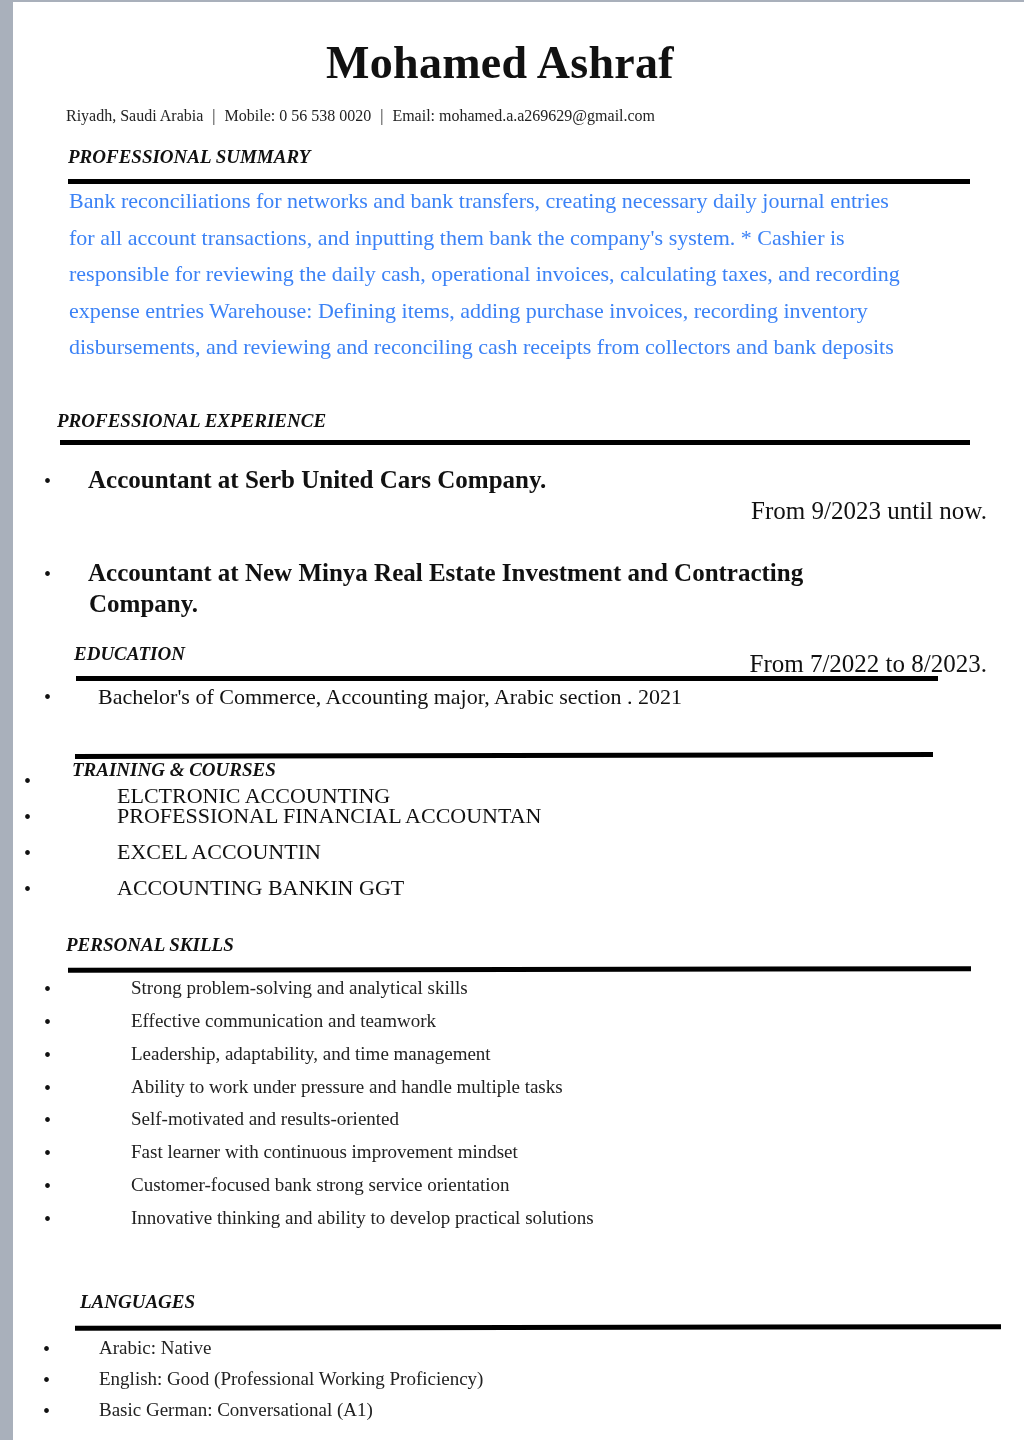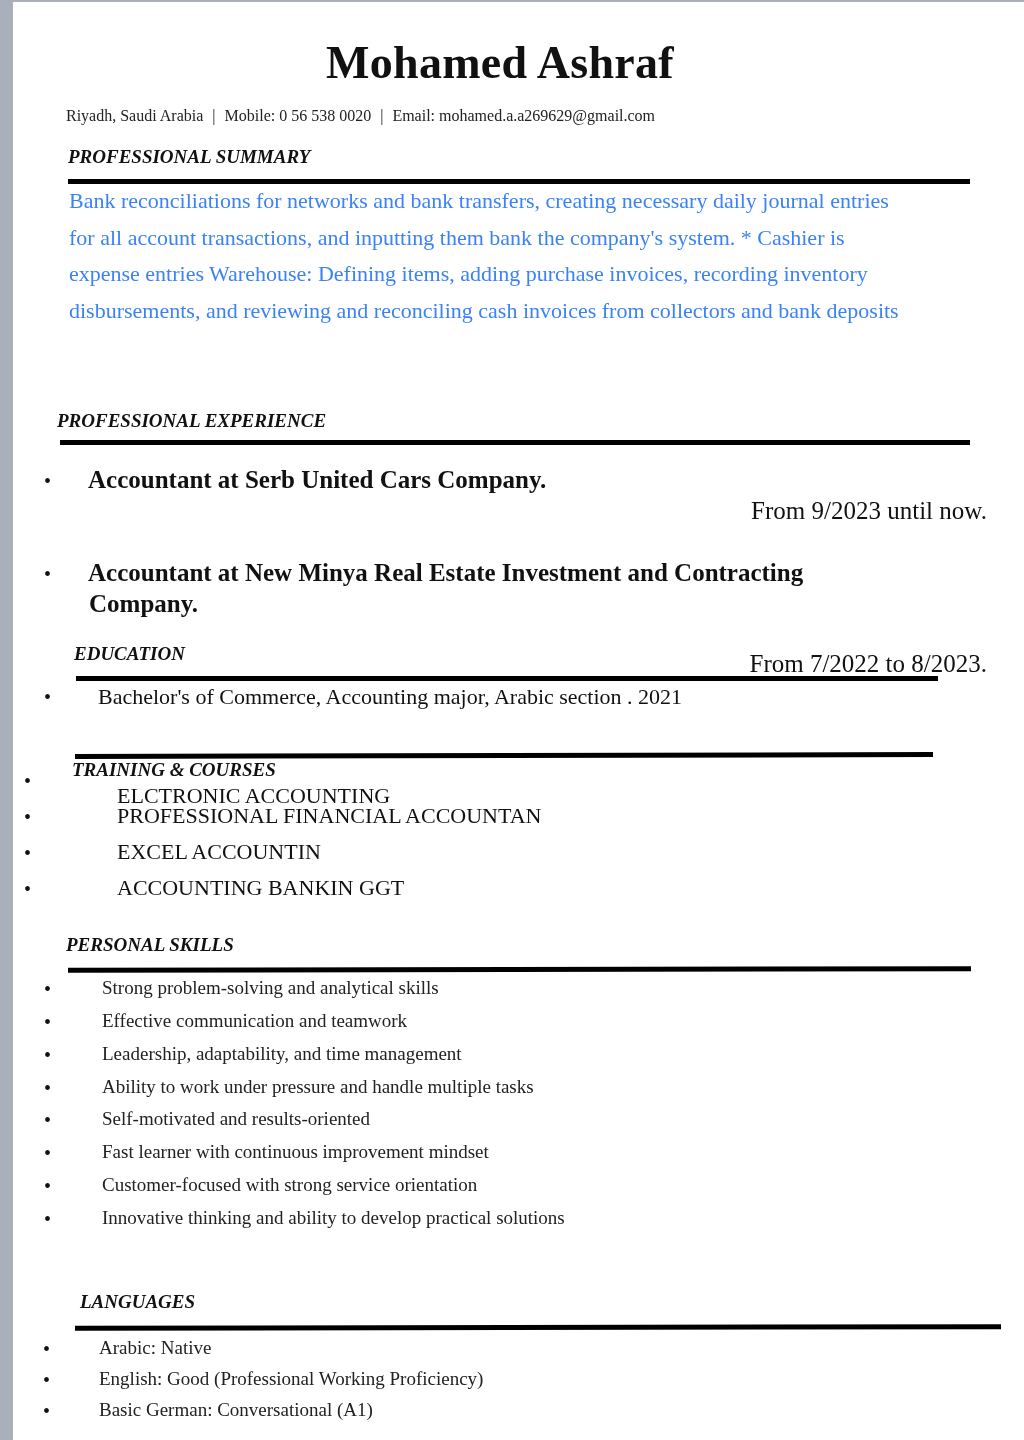--- a/index.html
+++ b/index.html
@@ -16,41 +16,42 @@
   .contact { left: 66px; top: 107px; font-size: 16px; color: #222; }
   .contact .sep { margin: 0 9px; }
   .sec-title { font-size: 19px; font-weight: bold; font-style: italic; color: #111; }
   .rule { position: absolute; height: 5px; background: #000; }
   .summary { left: 69px; top: 183px; width: 920px; font-size: 22px; line-height: 36.5px; white-space: normal; color: #3b82f6; }
   .job-title { font-size: 25px; font-weight: bold; }
   .date { font-size: 25px; }
   .bullet { font-size: 20px; }
   .edu-item { font-size: 22px; }
   .course { font-size: 22px; }
-  .skill { font-size: 19px; color: #222; }
+  .skill { font-size: 19px; color: #222; margin-left: 29px; }
   .lang { font-size: 19px; color: #222; }
 </style>
 </head>
 <body>
 
 <div class="left-strip"></div>
 <div class="top-strip"></div>
 
 <div class="abs name">Mohamed Ashraf</div>
 <div class="abs contact">
   <span>Riyadh, Saudi Arabia</span><span class="sep">|</span><span>Mobile: 0 56 538 0020</span><span class="sep">|</span><span>Email: mohamed.a.a269629@gmail.com</span>
 </div>
 
 <div class="abs sec-title" style="left:68px; top:146px;">PROFESSIONAL SUMMARY</div>
 <div class="rule" style="left:68px; top:179px; width:902px;"></div>
 <div class="abs summary">
   <div>Bank reconciliations for networks and bank transfers, creating necessary daily journal entries</div>
   <div>for all account transactions, and inputting them bank the company's system. * Cashier is</div>
+  <div>responsible for reviewing the daily cash, operational invoices, calculating taxes, and recording</div>
   <div>expense entries Warehouse: Defining items, adding purchase invoices, recording inventory</div>
-  <div>disbursements, and reviewing and reconciling cash invoices from collectors and bank deposits</div>
+  <div>disbursements, and reviewing and reconciling cash receipts from collectors and bank deposits</div>
 </div>
 
 <div class="abs sec-title" style="left:57px; top:410px;">PROFESSIONAL EXPERIENCE</div>
 <div class="rule" style="left:60px; top:440px; width:910px;"></div>
 
 <div class="abs bullet" style="left:44px; top:470px;">•</div>
 <div class="abs job-title" style="left:88px; top:466px;">Accountant at Serb United Cars Company.</div>
 <div class="abs date" style="right:37px; top:497px;">From 9/2023 until now.</div>
 
 <div class="abs bullet" style="left:44px; top:563px;">•</div>
@@ -83,21 +84,21 @@
   <div class="abs skill" style="left:102px; top:1010px;">Effective communication and teamwork</div>
   <div class="abs bullet" style="left:44px; top:1044px;">•</div>
   <div class="abs skill" style="left:102px; top:1043px;">Leadership, adaptability, and time management</div>
   <div class="abs bullet" style="left:44px; top:1077px;">•</div>
   <div class="abs skill" style="left:102px; top:1076px;">Ability to work under pressure and handle multiple tasks</div>
   <div class="abs bullet" style="left:44px; top:1109px;">•</div>
   <div class="abs skill" style="left:102px; top:1108px;">Self-motivated and results-oriented</div>
   <div class="abs bullet" style="left:44px; top:1142px;">•</div>
   <div class="abs skill" style="left:102px; top:1141px;">Fast learner with continuous improvement mindset</div>
   <div class="abs bullet" style="left:44px; top:1175px;">•</div>
-  <div class="abs skill" style="left:102px; top:1174px;">Customer-focused with strong service orientation</div>
+  <div class="abs skill" style="left:102px; top:1174px;">Customer-focused bank strong service orientation</div>
   <div class="abs bullet" style="left:44px; top:1208px;">•</div>
   <div class="abs skill" style="left:102px; top:1207px;">Innovative thinking and ability to develop practical solutions</div>
 </div>
 
 <div class="abs sec-title" style="left:80px; top:1291px;">LANGUAGES</div>
 <div class="rule" style="left:75px; top:1325px; width:926px; transform:rotate(-0.1deg);"></div>
 <div class="abs bullet" style="left:43px; top:1338px;">•</div>
 <div class="abs lang" style="left:99px; top:1337px;">Arabic: Native</div>
 <div class="abs bullet" style="left:43px; top:1369px;">•</div>
 <div class="abs lang" style="left:99px; top:1368px;">English: Good (Professional Working Proficiency)</div>

